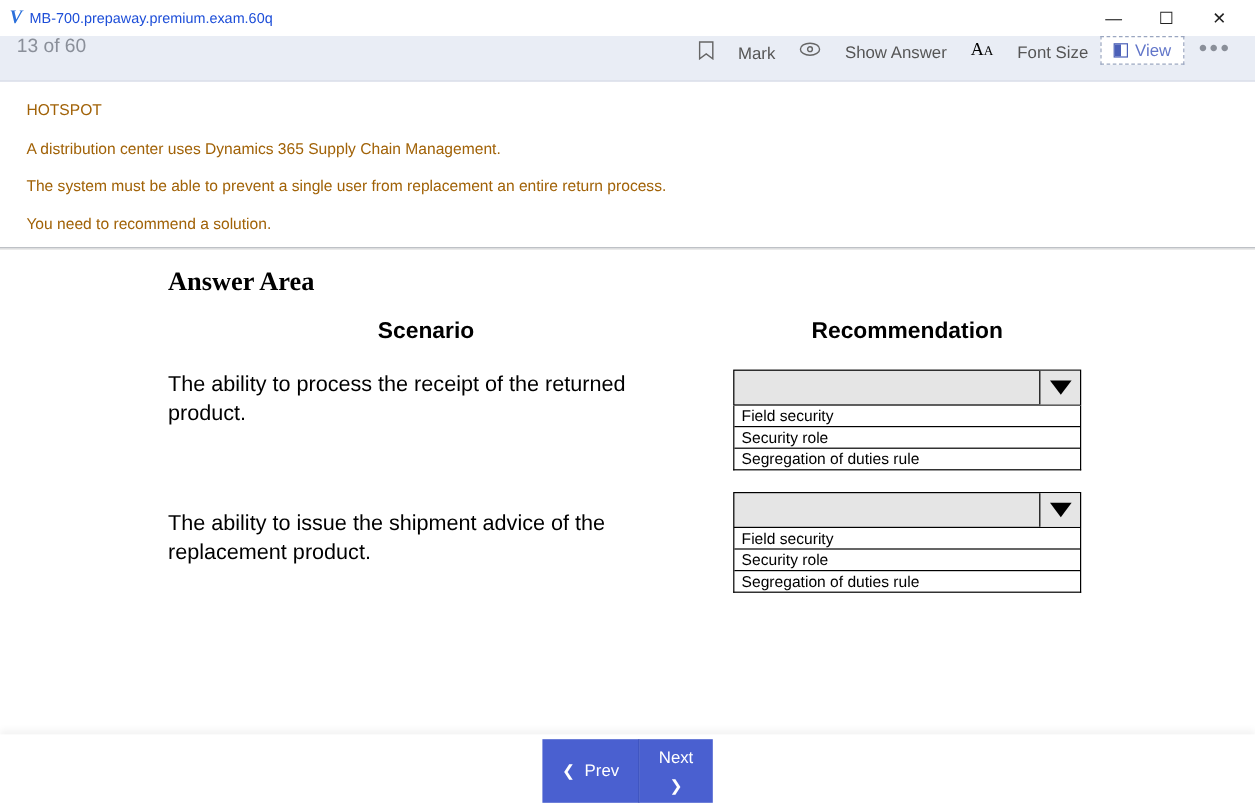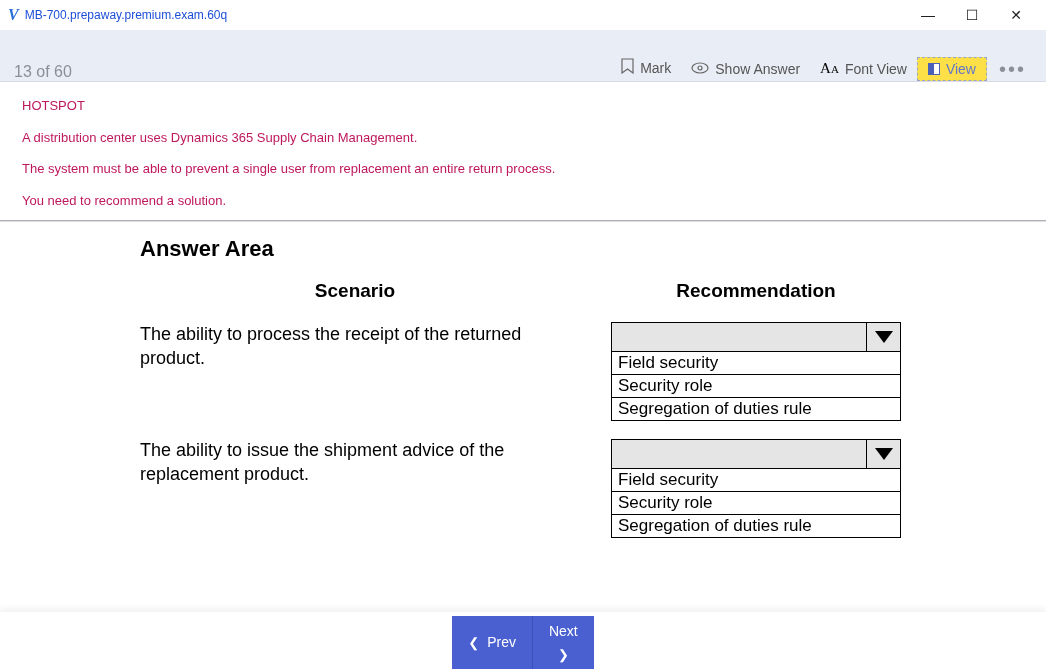--- a/index.html
+++ b/index.html
@@ -32,44 +32,44 @@
       margin-left: auto;
       display: flex;
       gap: 0;
     }
     .titlebar .win-controls .wc {
       width: 44px; height: 28px;
       display: flex; align-items: center; justify-content: center;
       font-size: 14px; color: #222; font-family: "Segoe UI Symbol", sans-serif;
     }
     .toolbar {
-      height: 52px;
+      height: 38px;
       background: #e9edf5;
       display: flex;
-      align-items: flex-end;
+      align-items: flex-start;
       padding: 0 14px;
       border-bottom: 1px solid #d7dbe6;
     }
     .toolbar .progress {
       font-size: 16px;
       color: #8a8f99;
     }
     .toolbar .spacer { flex: 1; }
     .tb-item {
       display: flex;
       align-items: center;
-      gap: 6px;
+      gap: 20px;
       padding: 4px 10px;
       color: #555;
       font-size: 14px;
     }
     .tb-item .ic { font-size: 15px; color: #000000; }
     .tb-view {
       border: 1px dashed #9aa6c0;
-      background: #fde047;
+      background: #ffffff;
       color: #6276c9;
       padding: 3px 10px;
       display: flex;
       align-items: center;
       gap: 6px;
       font-size: 14px;
     }
     .tb-view .view-ic {
       width: 12px; height: 12px;
       display: inline-block;
@@ -80,35 +80,35 @@
       color: #8a8f99;
       font-size: 20px;
       letter-spacing: 2px;
       padding: 0 6px 0 12px;
     }
     .question-pane {
       padding: 14px 22px 10px 22px;
       line-height: 1.5;
       border-bottom: 1px solid #aeb2b8;
     }
-    .question-pane p { margin-bottom: 12px; font-size: 13px; color: #be185d; }
+    .question-pane p { margin-bottom: 12px; font-size: 13px; color: #a16207; }
     .content-area {
       height: 355px;
       overflow: hidden;
       padding: 10px 20px 10px 20px;
       border-top: 1px solid #ddd;
     }
     .answer-area {
       padding: 0 120px;
     }
     .answer-area h2 {
       font-size: 22px;
       font-weight: 700;
       margin: 4px 0 18px 0;
-      font-family: Liberation Sans, sans-serif;
+      font-family: Liberation Serif, serif;
     }
     .cols {
       display: flex;
       gap: 41px;
     }
     .col-scenario {
       flex: 0 0 430px;
     }
     .col-scenario h3, .col-rec h3 {
       font-size: 19px;
@@ -146,21 +146,21 @@
       border-right: 9px solid transparent;
       border-top: 12px solid #000;
     }
     .dd-list {
       border: 1px solid #000;
       border-top: none;
     }
     .dd-list .opt {
       border-bottom: 1px solid #000;
       padding: 1px 6px;
-      font-size: 17px;
+      font-size: 13px;
       font-family: Arial, sans-serif;
     }
     .dd-list .opt:last-child { border-bottom: none; }
     .footer {
       position: absolute;
       bottom: 0; left: 0; right: 0;
       height: 60px;
       display: flex;
       align-items: center;
       justify-content: center;
@@ -211,21 +211,21 @@
     <span class="ic">
       <svg width="18" height="12" viewBox="0 0 18 12">
           <ellipse cx="9" cy="6" rx="8" ry="5" fill="none" stroke="#666" stroke-width="1.2"></ellipse>
           <circle cx="9" cy="6" r="2" fill="none" stroke="#666" stroke-width="1.2"></circle>
         </svg>
     </span>
     <span>Show Answer</span>
   </div>
   <div class="tb-item">
     <span class="ic" style="font-family:serif;">A<span style="font-size:11px;">A</span></span>
-    <span>Font View</span>
+    <span>Font Size</span>
   </div>
   <div class="tb-view">
     <span class="view-ic"></span>
     <span>View</span>
   </div>
   <div class="tb-more">•••</div>
 </div>
 
 <div class="question-pane">
   <p>HOTSPOT</p>

